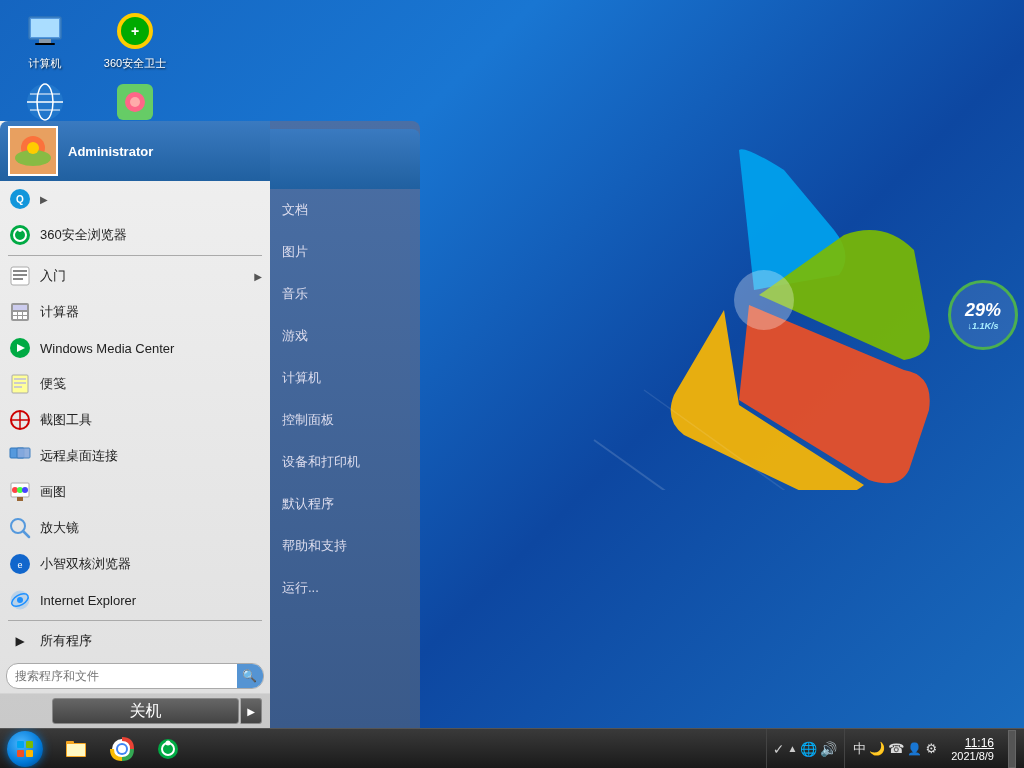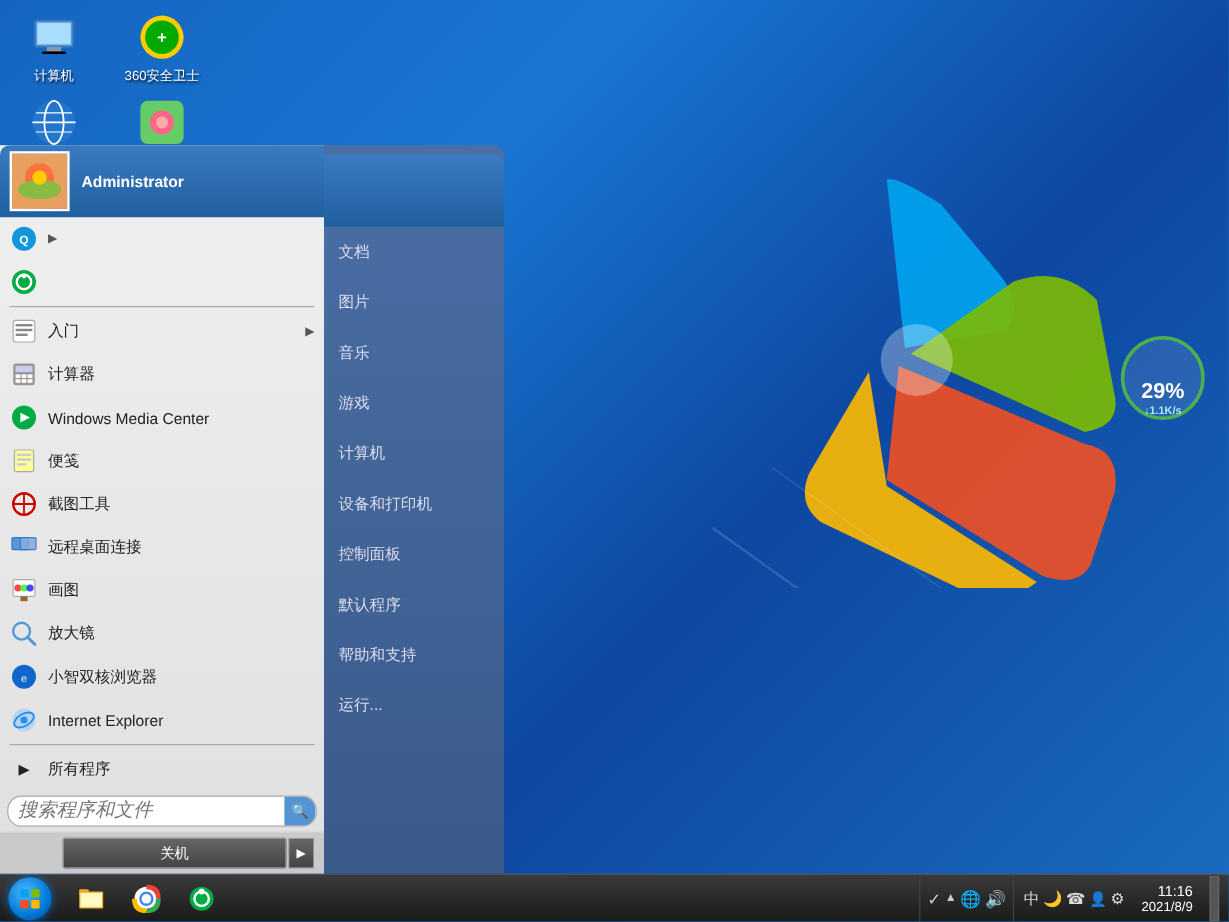--- a/index.html
+++ b/index.html
@@ -52,34 +52,35 @@
     .desktop-icon .icon-label {
       color: white;
       font-size: 11px;
       text-align: center;
       text-shadow: 1px 1px 2px rgba(0,0,0,0.8);
     }
 
     
     .network-widget {
       position: absolute;
-      right: 20px;
+      right: 6px;
       top: 280px;
       width: 70px;
       height: 70px;
       border-radius: 50%;
       border: 3px solid #4caf50;
       background: rgba(255,255,255,0.1);
       display: flex;
       flex-direction: column;
       align-items: center;
-      justify-content: flex-end;
+      justify-content: center;
       color: white;
       font-size: 16px;
       font-weight: bold;
+      font-style: italic;
     }
     .network-widget .percent {
       font-size: 18px;
       font-weight: bold;
       color: #fff;
     }
     .network-widget .speed {
       font-size: 9px;
       color: #aef;
     }
@@ -161,20 +162,21 @@
       display: flex;
       flex-direction: column;
       align-items: flex-end;
       justify-content: center;
       padding: 0 6px;
       cursor: pointer;
     }
     .clock-time {
       color: white;
       font-size: 12px;
+      text-decoration: underline;
     }
     .clock-date {
       color: white;
       font-size: 11px;
     }
     .show-desktop {
       width: 8px;
       height: 38px;
       background: #555;
       margin-left: 4px;
@@ -274,23 +276,22 @@
       border: 1px solid #aaa;
       border-radius: 12px;
       overflow: hidden;
       height: 26px;
     }
     .search-input {
       flex: 1;
       border: none;
       outline: none;
       padding: 2px 8px;
-      font-size: 16px;
+      font-size: 12px;
       background: transparent;
-      font-style: italic;
     }
     .search-btn {
       width: 26px;
       height: 26px;
       background: #5594d3;
       display: flex;
       align-items: center;
       justify-content: center;
       cursor: pointer;
       color: white;
@@ -303,21 +304,21 @@
       background: rgba(0,0,0,0.1);
       border-top: 1px solid rgba(255,255,255,0.2);
     }
     .shutdown-btn {
       flex: 1;
       height: 26px;
       background: linear-gradient(to bottom, #666, #444);
       color: white;
       border: 1px solid #888;
       border-radius: 3px;
-      font-size: 12px;
+      font-size: 16px;
       cursor: pointer;
       display: flex;
       align-items: center;
       justify-content: center;
       margin-left: 44px;
     }
     .shutdown-arrow {
       width: 22px;
       height: 26px;
       background: linear-gradient(to bottom, #666, #444);
@@ -465,20 +466,21 @@
         </div>
 
         <div class="menu-item">
           <span class="item-icon">
             <svg width="22" height="22" viewBox="0 0 22 22">
               <circle cx="11" cy="11" r="10" fill="#00aa44"></circle>
               <circle cx="11" cy="11" r="6" fill="none" stroke="white" stroke-width="2"></circle>
               <circle cx="11" cy="6" r="2" fill="white"></circle>
             </svg>
           </span>
+          <span class="item-label">360安全浏览器</span>
         </div>
         <div class="menu-divider"></div>
 
         <div class="menu-item">
           <span class="item-icon">
             <svg width="22" height="22" viewBox="0 0 22 22">
               <rect x="2" y="2" width="18" height="18" rx="2" fill="#ffffff" stroke="#aaa"></rect>
               <rect x="4" y="5" width="14" height="2" fill="#888"></rect>
               <rect x="4" y="9" width="14" height="2" fill="#888"></rect>
               <rect x="4" y="13" width="10" height="2" fill="#888"></rect>
@@ -611,22 +613,22 @@
 
     <div class="start-menu-right">
       <div style="height:60px; background: linear-gradient(to bottom, #3a7ac0, #2060a0); border-top-right-radius: 8px;"></div>
       <div id="right-menu-items">
 
       <div class="right-menu-item">文档</div>
           <div class="right-menu-item">图片</div>
           <div class="right-menu-item">音乐</div>
           <div class="right-menu-item">游戏</div>
           <div class="right-menu-item">计算机</div>
+          <div class="right-menu-item">控制面板</div>
           <div class="right-menu-item">设备和打印机</div>
-          <div class="right-menu-item">控制面板</div>
           <div class="right-menu-item">默认程序</div>
           <div class="right-menu-item">帮助和支持</div>
           <div class="right-menu-item">运行...</div>
         </div>
     </div>
   </div>
 
   <div class="taskbar">
     <div class="start-button">
       <div class="start-orb">

